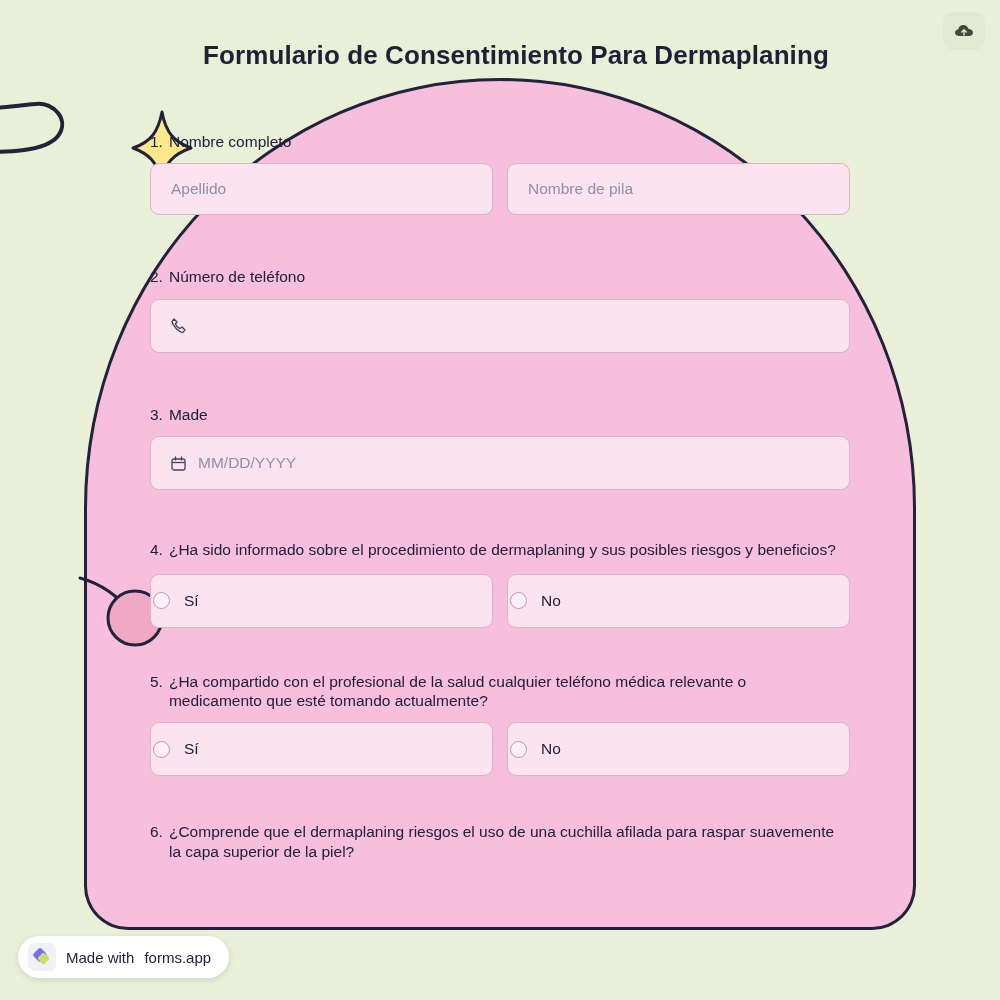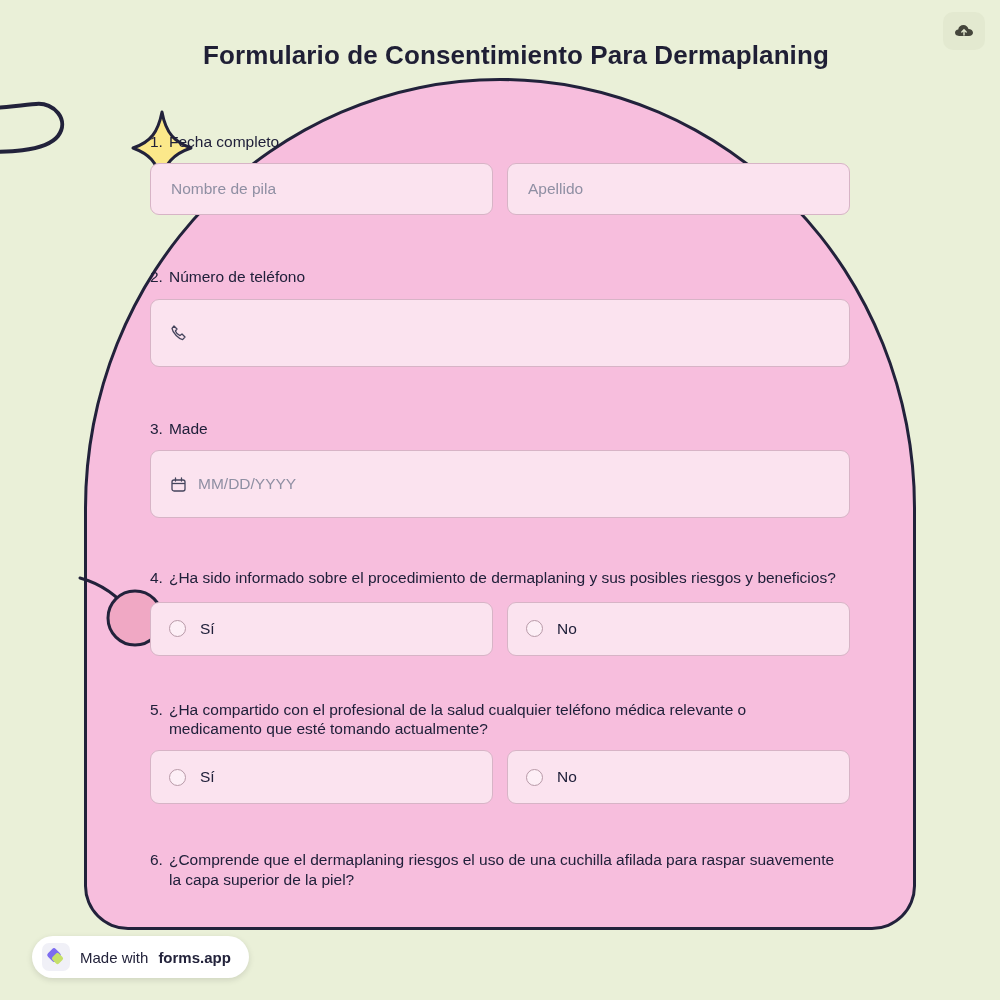--- a/index.html
+++ b/index.html
@@ -102,39 +102,39 @@
     border-radius: 9px;
     box-sizing: border-box;
     display: flex;
     align-items: center;
     padding: 0 20px;
     font-size: 15.5px;
     color: #8f8fa3;
     gap: 12px;
   }
   .input.tall {
-    height: 68px;
+    height: 54px;
   }
   .icon {
     flex: none;
     color: #44445c;
     display: inline-flex;
     align-items: center;
     justify-content: center;
   }
   .choice {
     flex: 1 1 0;
     height: 54px;
     background: #fbe3ef;
     border: 1px solid #d7b4c6;
     border-radius: 9px;
     box-sizing: border-box;
     display: flex;
     align-items: center;
-    padding: 0 18px;
+    padding: 0 2px;
     gap: 14px;
     font-size: 15.5px;
     color: #20203a;
   }
   .radio {
     flex: none;
     width: 17px;
     height: 17px;
     border-radius: 50%;
     border: 1.5px solid #b89aa8;
@@ -155,21 +155,21 @@
     border-radius: 10px;
     display: flex;
     align-items: center;
     justify-content: center;
     color: #45463c;
   }
 
   
   .made-badge {
     position: absolute;
-    left: 32px;
+    left: 18px;
     bottom: 22px;
     height: 42px;
     background: #ffffff;
     border-radius: 21px;
     display: flex;
     align-items: center;
     gap: 10px;
     padding: 0 18px 0 10px;
     box-shadow: 0 2px 6px rgba(0,0,0,0.12);
     font-size: 15px;
@@ -178,21 +178,21 @@
   .made-badge .logo {
     width: 28px;
     height: 28px;
     border-radius: 7px;
     background: #f0f0f7;
     display: flex;
     align-items: center;
     justify-content: center;
   }
   .made-badge .brand {
-    font-weight: bold;
+    font-weight: normal;
   }
 </style>
 </head>
 <body>
 
 <div class="page">
 
   <div class="arch"></div>
 
   <svg class="clip-doodle" viewBox="0 0 92 82">
@@ -208,28 +208,28 @@
     <circle cx="57" cy="48" r="27" fill="#f0a8c4" stroke="#22223b" stroke-width="3"></circle>
   </svg>
 
   <div class="form-title">Formulario de Consentimiento Para Dermaplaning</div>
 
   <div class="fields">
 
     <div class="field">
       <div class="label">
         <span class="num">1.</span>
-        <span class="txt">Fecha completo</span>
-      </div>
-      <div class="row">
+        <span class="txt">Nombre completo</span>
+      </div>
+      <div class="row">
+        <div class="input">
+          <span>Apellido</span>
+        </div>
         <div class="input">
           <span>Nombre de pila</span>
-        </div>
-        <div class="input">
-          <span>Apellido</span>
         </div>
       </div>
     </div>
 
     <div class="field" style="margin-top:52px;">
       <div class="label">
         <span class="num">2.</span>
         <span class="txt">Número de teléfono</span>
       </div>
       <div class="row">

